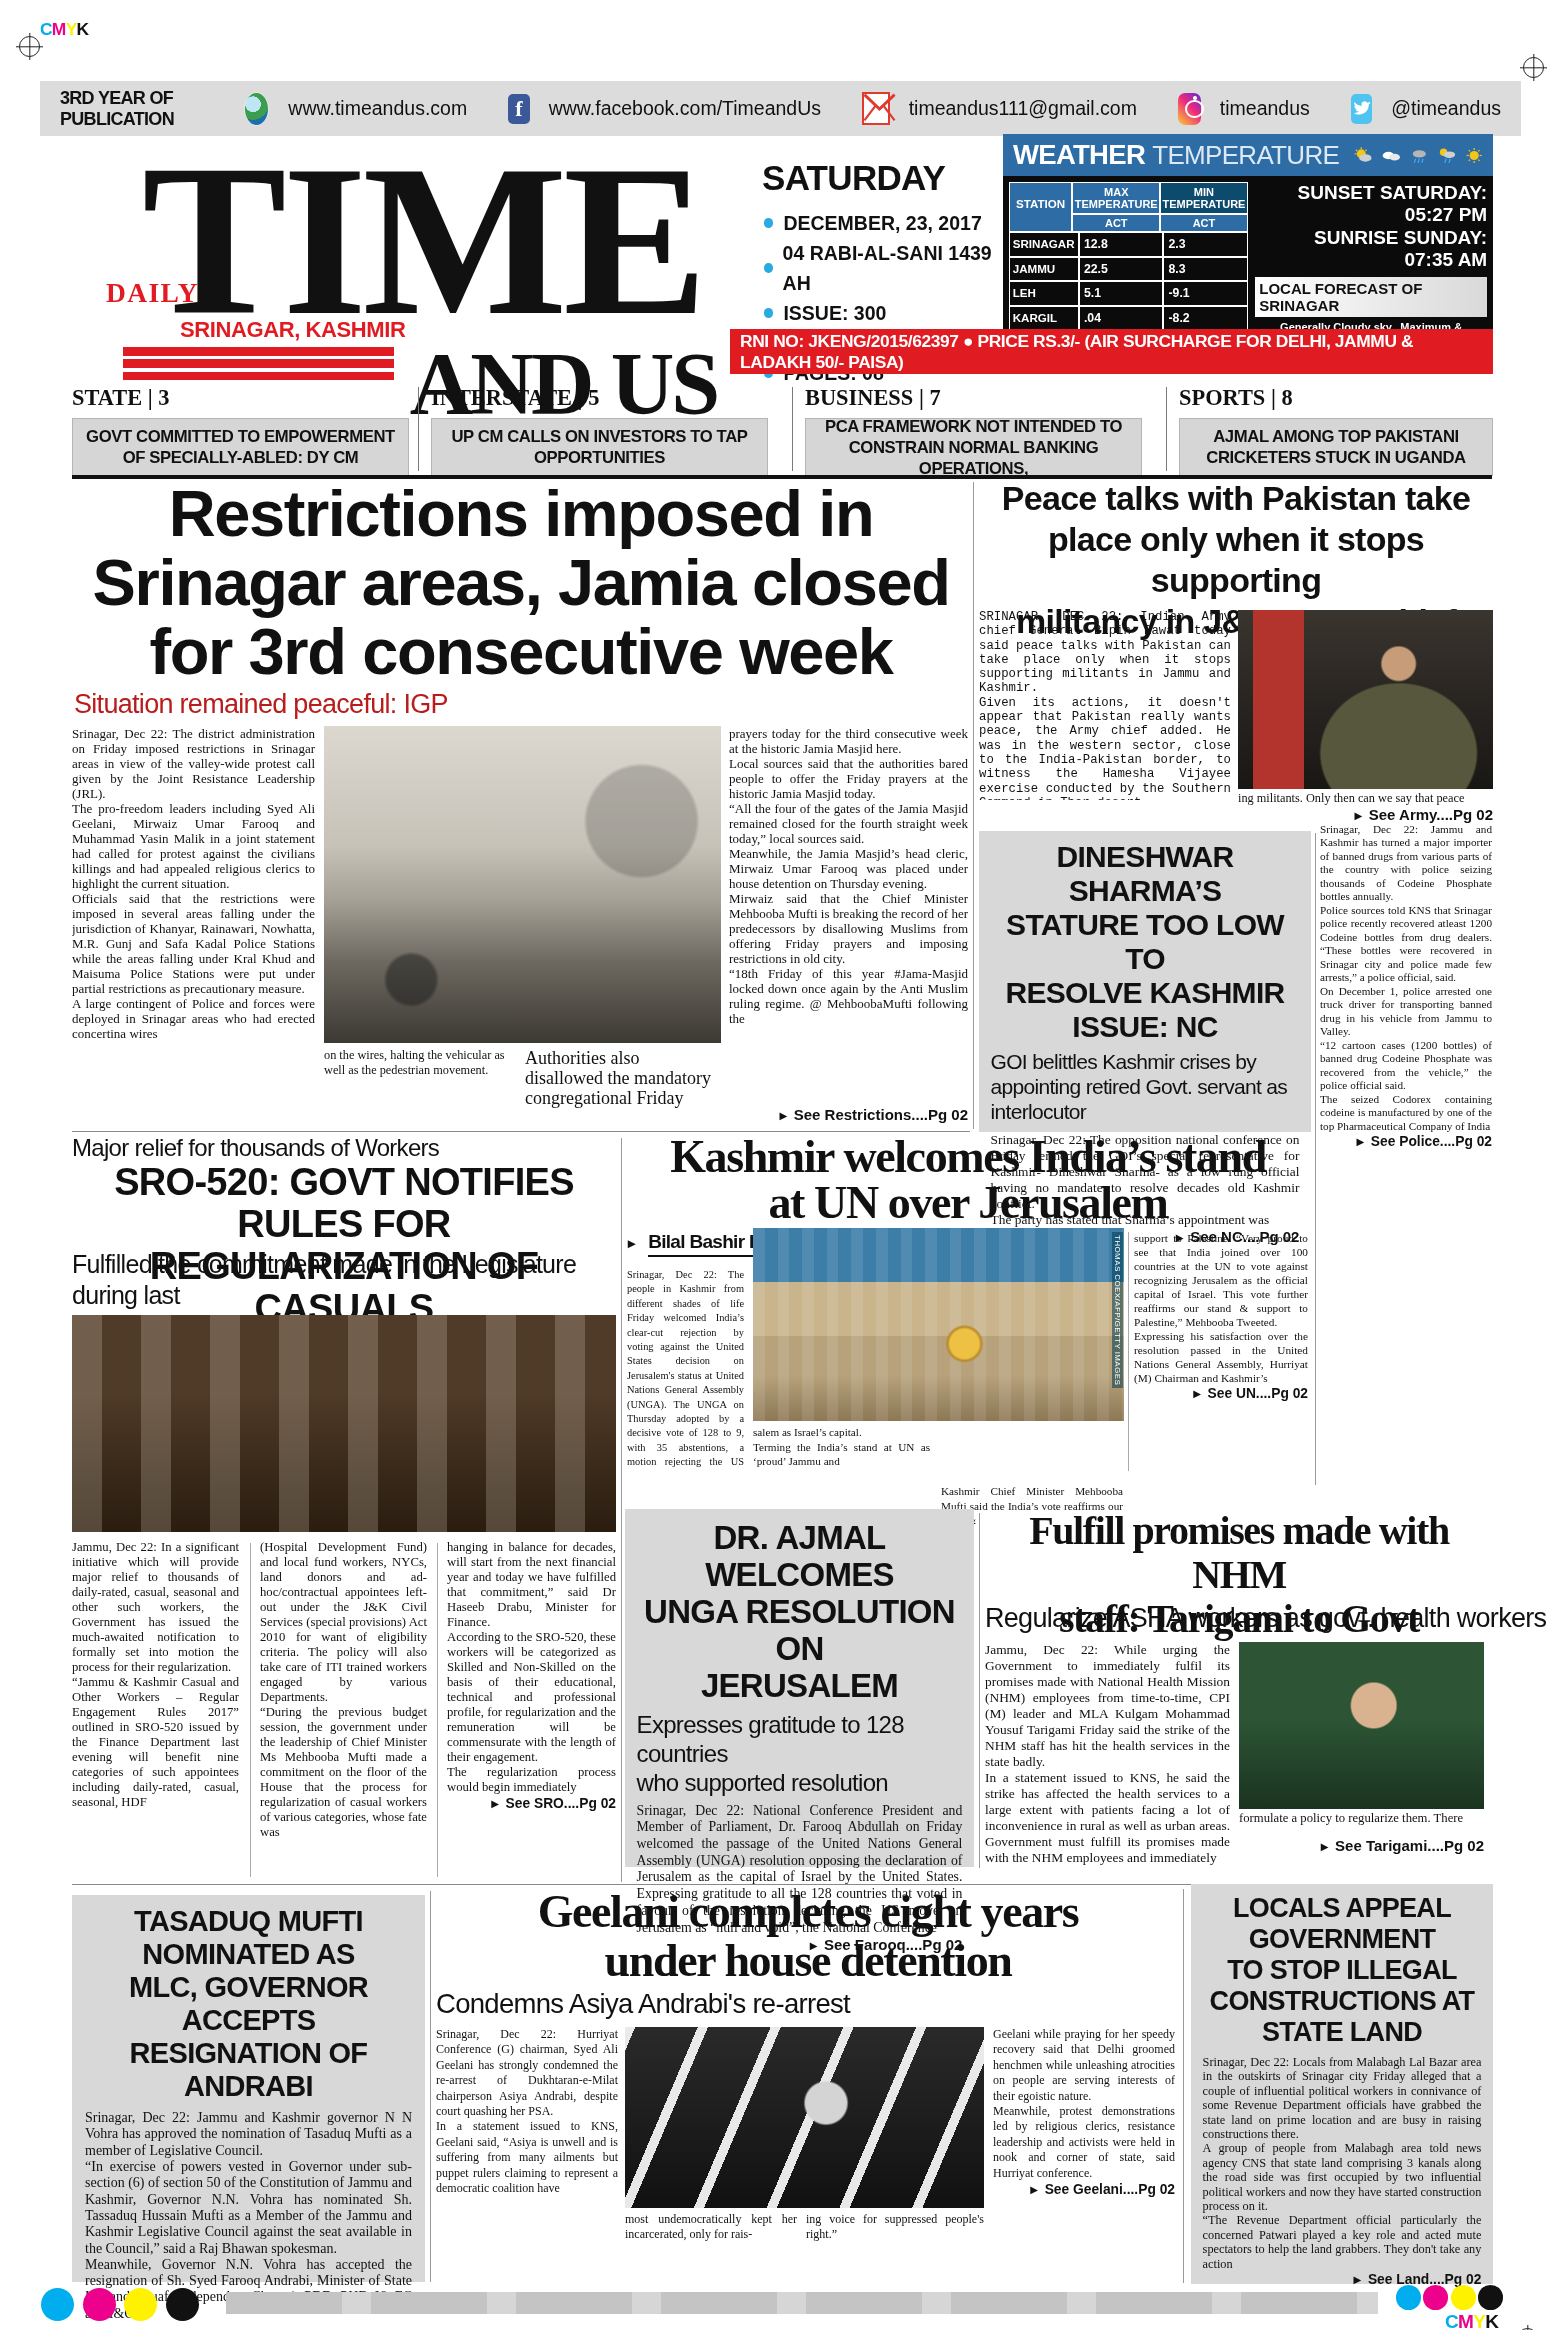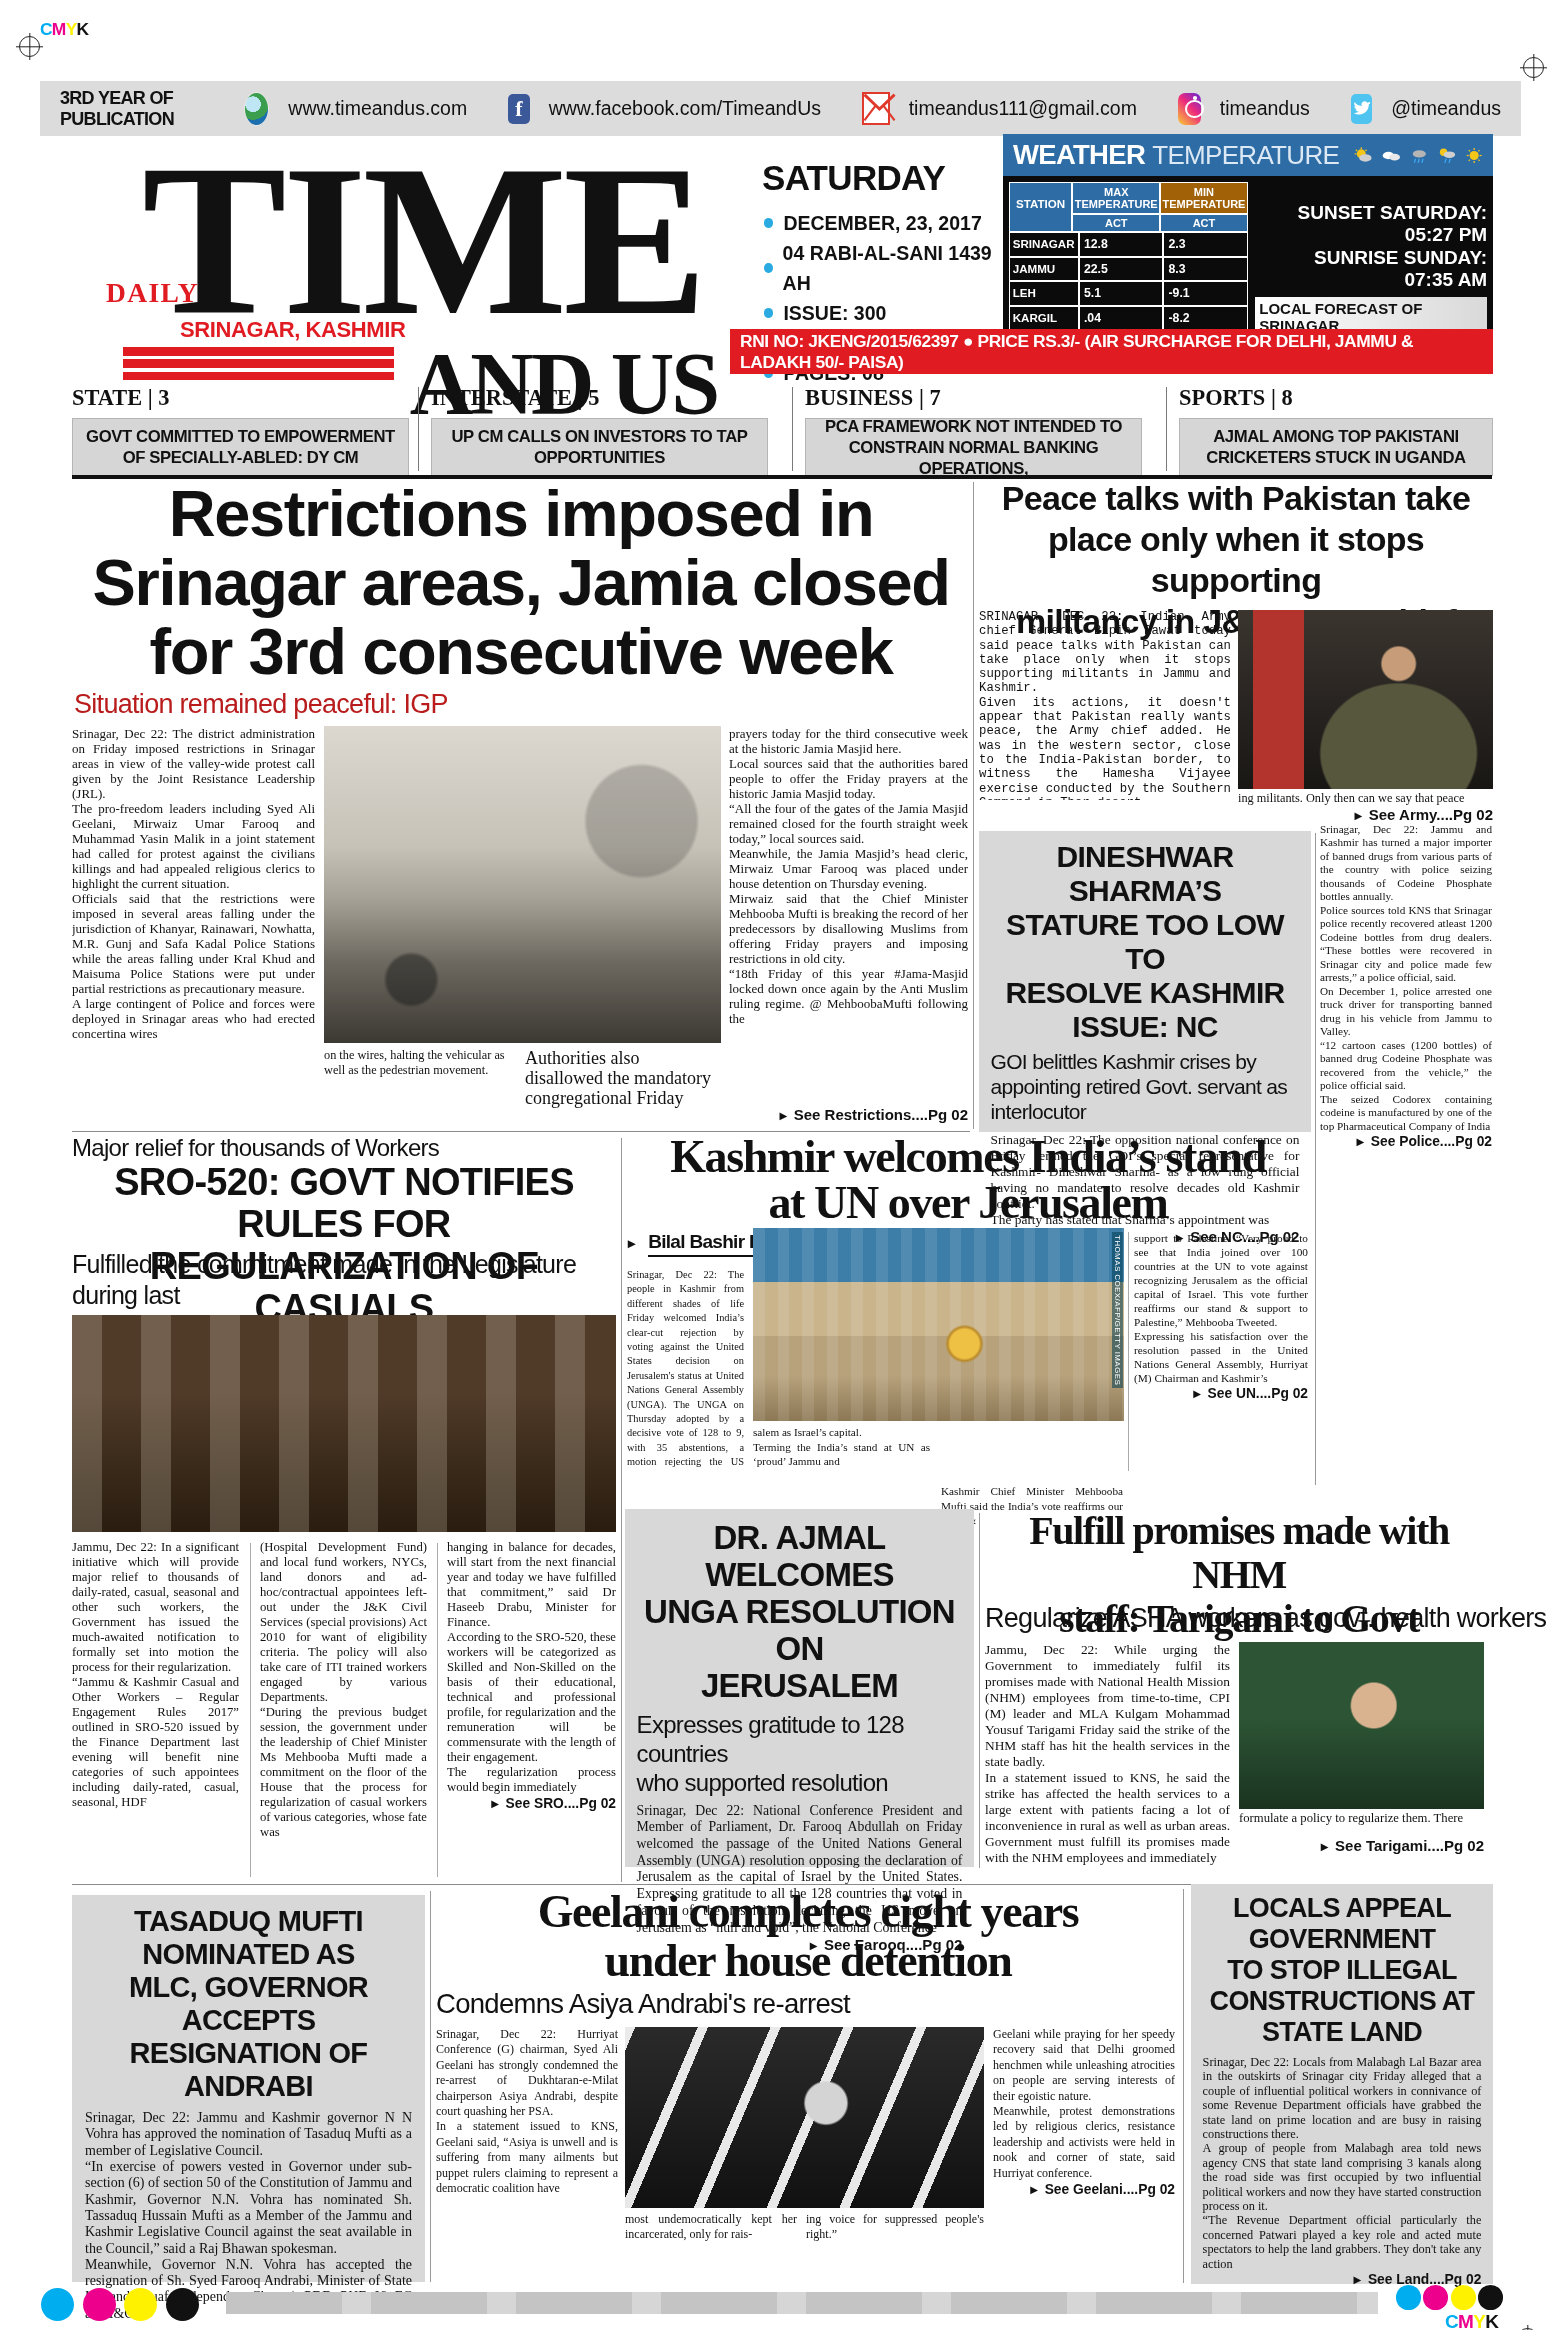--- a/index.html
+++ b/index.html
@@ -173,21 +173,21 @@
           </g>
         </svg>
     </div>
     <div style="display:flex;padding:5.8px;gap:7.2px;">
       <div style="width:239px;">
         <div style="display:flex;">
           <div class="wx-cell sans bold center" style="width:62px;background:#2d6ca5;font-size:11.6px;padding:5.8px 1.4px;line-height:29px;">STATION</div>
           <div style="flex:1;display:flex;flex-direction:column;">
             <div style="display:flex;">
               <div class="wx-cell sans bold center" style="flex:1;background:#2d6ca5;font-size:11px;padding:2.9px 1.4px;">MAX TEMPERATURE</div>
-              <div class="wx-cell sans bold center" style="flex:1;background:#a16207;font-size:11px;padding:2.9px 1.4px;">MIN TEMPERATURE</div>
+              <div class="wx-cell sans bold center" style="flex:1;background:#0c4a6e;font-size:11px;padding:2.9px 1.4px;">MIN TEMPERATURE</div>
             </div>
             <div style="display:flex;">
               <div class="wx-cell sans bold center" style="flex:1;background:#2d6ca5;font-size:11px;padding:2.2px 1.4px;">ACT</div>
               <div class="wx-cell sans bold center" style="flex:1;background:#2d6ca5;font-size:11px;padding:2.2px 1.4px;">ACT</div>
             </div>
           </div>
         </div>
         <div style="display:flex;">
           <div class="wx-cell sans bold" style="width:62px;font-size:11.6px;padding:4.3px 2.9px;">SRINAGAR</div>
           <div class="wx-cell sans bold" style="flex:1;font-size:12.3px;padding:4.3px 4.3px;">12.8</div>
@@ -203,21 +203,21 @@
           <div class="wx-cell sans bold" style="flex:1;font-size:12.3px;padding:4.3px 4.3px;">5.1</div>
           <div class="wx-cell sans bold" style="flex:1;font-size:12.3px;padding:4.3px 4.3px;">-9.1</div>
         </div>
         <div style="display:flex;">
           <div class="wx-cell sans bold" style="width:62px;font-size:11.6px;padding:4.3px 2.9px;">KARGIL</div>
           <div class="wx-cell sans bold" style="flex:1;font-size:12.3px;padding:4.3px 4.3px;">.04</div>
           <div class="wx-cell sans bold" style="flex:1;font-size:12.3px;padding:4.3px 4.3px;">-8.2</div>
         </div>
       </div>
       <div style="flex:1;color:#fff;">
-        <div class="sans bold right" style="font-size:19px;line-height:22.4px;margin-top:20px;">
+        <div class="sans bold right" style="font-size:19px;line-height:22.4px;">
           <div>SUNSET SATURDAY:</div>
           <div>05:27 PM</div>
           <div>SUNRISE SUNDAY:</div>
           <div>07:35 AM</div>
         </div>
         <div class="sans bold" style="margin-top:5.8px;background:linear-gradient(90deg,#fff,#d9d9d9);color:#111;font-size:15px;padding:2.9px 4.3px;">LOCAL FORECAST OF SRINAGAR</div>
         <div class="sans bold center" style="font-size:11px;line-height:13.8px;margin-top:4.3px;">Generally Cloudy  sky.. Maximum &amp; Minimum temperatures will be around 11°C &amp; 2°C respectively.</div>
       </div>
     </div>
   </div>

